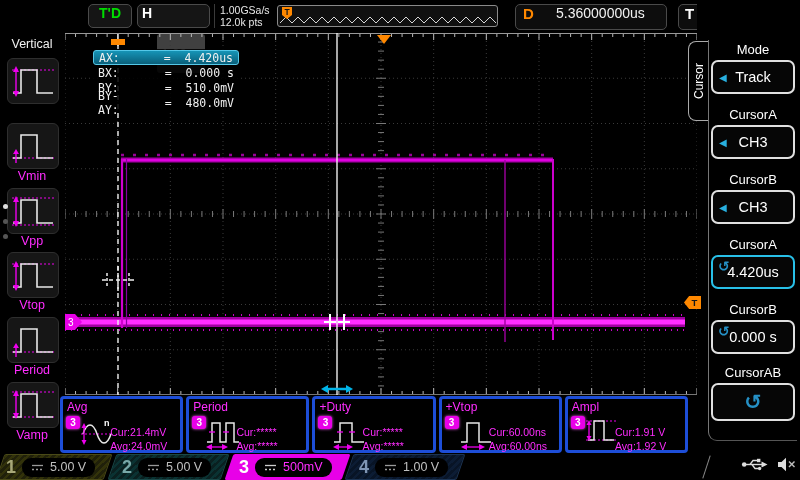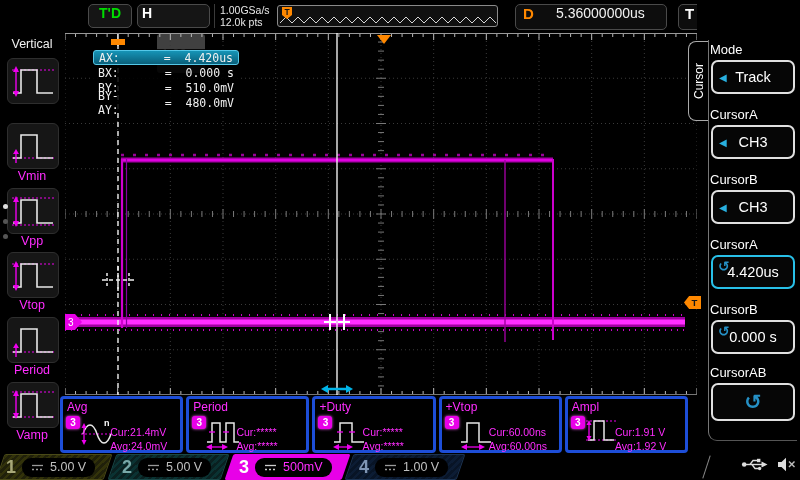--- a/index.html
+++ b/index.html
@@ -45,21 +45,21 @@
   .rrow .rl{width:58px;}
   .rrow .rv{white-space:pre;margin-left:44px;}
   .rrow.hl{background:linear-gradient(#1694b6,#0a5f7a);border:1px solid #55c8e8;}
   
   #rsidebar{position:absolute;left:697px;top:0;width:103px;height:480px;background:#000;}
   #menu-outline{position:absolute;left:11px;top:40px;width:88px;height:400px;
                 border-left:1px solid #777;border-bottom:1px solid #555;border-radius:0 0 0 9px;}
   #cursor-tab{position:absolute;left:-9px;top:41px;width:19px;height:78px;border:1px solid #aaa;border-right:none;
               border-radius:8px 0 0 8px;background:#000;display:flex;align-items:center;justify-content:center;}
   #cursor-tab span{writing-mode:vertical-rl;transform:rotate(180deg);color:#fff;font-size:12px;}
-  .mhead{position:absolute;left:13px;width:86px;text-align:left;color:#fff;font-size:13px;}
+  .mhead{position:absolute;left:13px;width:86px;text-align:center;color:#fff;font-size:13px;}
   .mbtn{position:absolute;left:14px;width:84px;height:34px;background:#060606;border:2px solid #e0e0e0;
         border-radius:7px;color:#fff;font-size:14.5px;display:flex;align-items:center;justify-content:center;box-sizing:border-box;}
   .mbtn.sel{border-color:#28c0e8;}
   .mbtn .tri{position:absolute;left:6px;color:#28b0e0;font-size:10px;font-family:"DejaVu Sans",sans-serif;}
   .mbtn .rot{position:absolute;left:5px;top:1px;color:#2590c5;font-family:"DejaVu Sans",sans-serif;
              font-weight:bold;font-size:14px;}
   .mbtn.rot-only .rot{position:static;font-size:21px;}
   #trig-marker{position:absolute;left:684px;top:296px;width:17px;height:13px;background:#ff8800;
                clip-path:polygon(0 50%,30% 0,100% 0,100% 100%,30% 100%);color:#181818;font-weight:bold;
                font-size:9.5px;display:flex;align-items:center;justify-content:center;padding-left:4px;box-sizing:border-box;}

